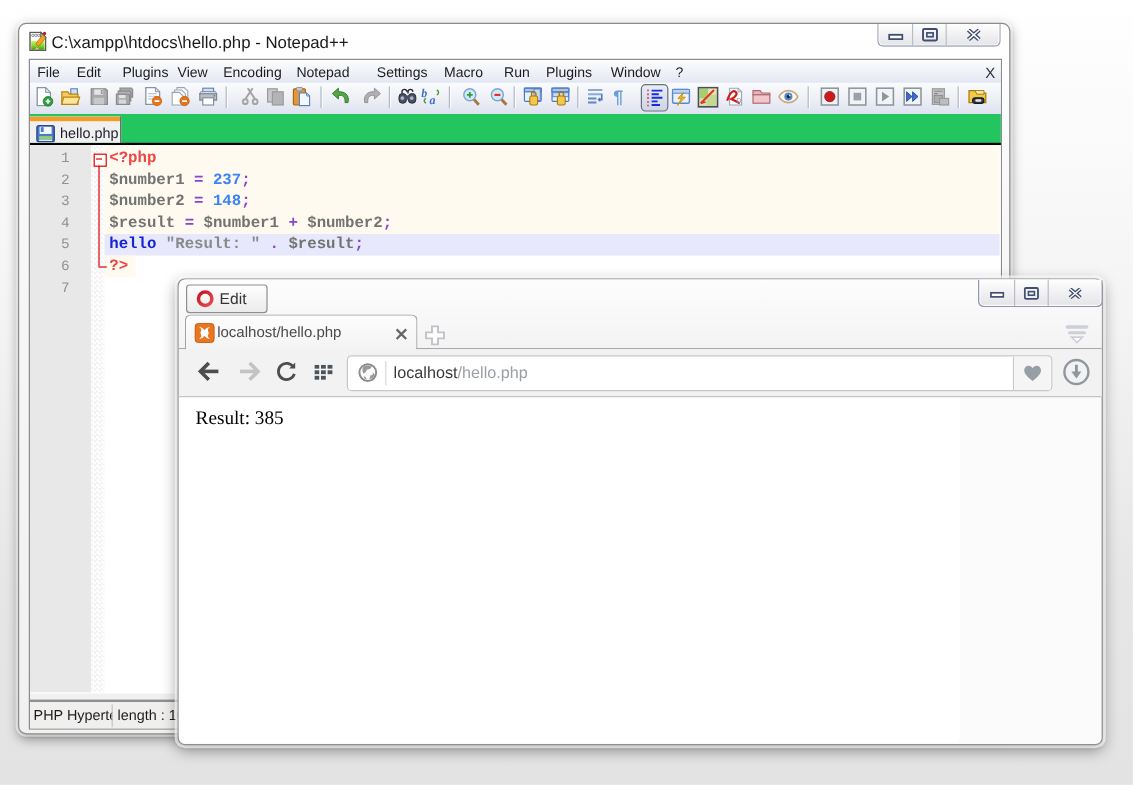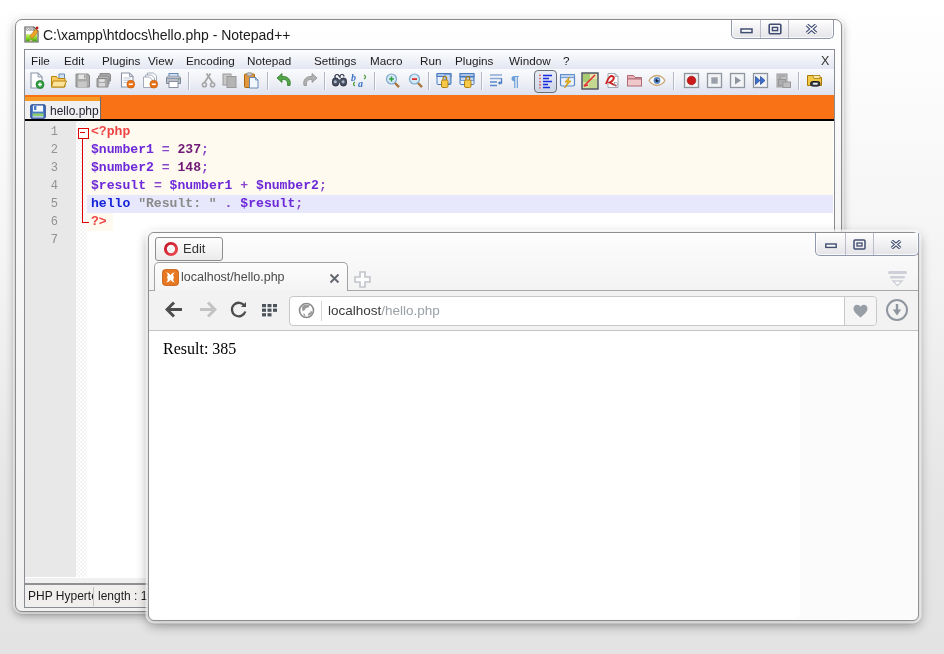--- a/index.html
+++ b/index.html
@@ -22,39 +22,39 @@
   
   #npp-client{position:absolute;left:8px;top:29px;width:809px;height:557px;
       border:1px solid #898c90;background:#f0f0f0;}
   
   #rebar{position:absolute;left:0;top:0;width:809px;height:45px;}
   #band1{position:absolute;left:0;top:0;width:809px;height:19px;background:linear-gradient(180deg,#fdfdfe,#e3e7f2);}
   #band2{position:absolute;left:0;top:19px;width:809px;height:26px;background:linear-gradient(180deg,#fafbfd 0%,#eef0f6 50%,#dde2ef 100%);}
   .mitem{position:absolute;top:4px;font-size:11.7px;color:#1c1c1c;}
   .tsep{position:absolute;top:22px;width:1px;height:18px;background:#b4b8c4;box-shadow:1px 0 0 #fbfbfd;}
   .ticon{position:absolute;top:22px;}
-  #tabbar{position:absolute;left:0;top:45px;width:809px;height:24px;background:#f97316;border-bottom:2px solid #000000;}
+  #tabbar{position:absolute;left:0;top:45px;width:809px;height:24px;background:#22c55e;border-bottom:2px solid #000000;}
   #tab1{position:absolute;left:0px;top:2px;width:75px;height:22px;background:#f0f0f0;
       border-right:1.5px solid #6e6e6e;overflow:hidden;}
   #tab1 .stripe{position:absolute;left:0;top:0;width:100%;height:4px;background:#f79b28;}
   #tab1 .tname{position:absolute;left:25px;top:7px;font-size:12px;color:#1d1d2e;}
   
   #editor{position:absolute;left:0;top:71px;width:809px;height:457px;background:#ffffff;}
   #gutter{position:absolute;left:0;top:0;width:51px;height:456px;background:#e8e8e8;}
   #lnums{position:absolute;left:0;top:2px;width:33px;text-align:right;
       font-family:"Liberation Mono",monospace;font-size:12px;line-height:18px;color:#929292;}
   #foldm{position:absolute;left:51px;top:0;width:11px;height:456px;
       background-image:conic-gradient(#ffffff 90deg,#f3f3f3 0 180deg,#ffffff 0 270deg,#f3f3f3 0);
       background-size:4px 4px;}
   #bg-cream{position:absolute;left:62px;top:0;width:746px;height:74px;background:#fefaef;}
   #bg-lav{position:absolute;left:62px;top:74px;width:746px;height:18px;background:#e7e8fb;}
   #bg-cream2{position:absolute;left:62px;top:92px;width:26px;height:18px;background:#fefaef;}
   #code{position:absolute;left:66px;top:2px;font-family:"Liberation Mono",monospace;
       font-size:13.1px;line-height:18px;font-weight:700;white-space:pre;}
-  .tag{color:#ef4444;} .vr{color:#6d28d9;} .op{color:#8845cc;} .nm{color:#701a75;}
+  .tag{color:#ef4444;} .vr{color:#737373;} .op{color:#8845cc;} .nm{color:#3b82f6;}
   .kw{color:#1523d8;} .st{color:#8a8a8a;}
   
   #foldbox{position:absolute;left:53px;top:7px;width:9px;height:9px;background:#fff;border:1px solid #e00000;}
   #foldbox:after{content:"";position:absolute;left:1px;top:3px;width:5px;height:1px;background:#e00000;}
   #foldline{position:absolute;left:57px;top:17px;width:1px;height:84px;background:#e00000;}
   #foldcorner{position:absolute;left:57px;top:101px;width:7px;height:1px;background:#e00000;}
   
   #sbar{position:absolute;left:0;top:533px;width:809px;height:22px;background:#f1efed;
       border-top:2px solid #8e9093;font-size:12px;color:#1c1c1c;}
   #sbar .s1{position:absolute;left:3px;top:4px;width:66px;overflow:hidden;white-space:nowrap;}

